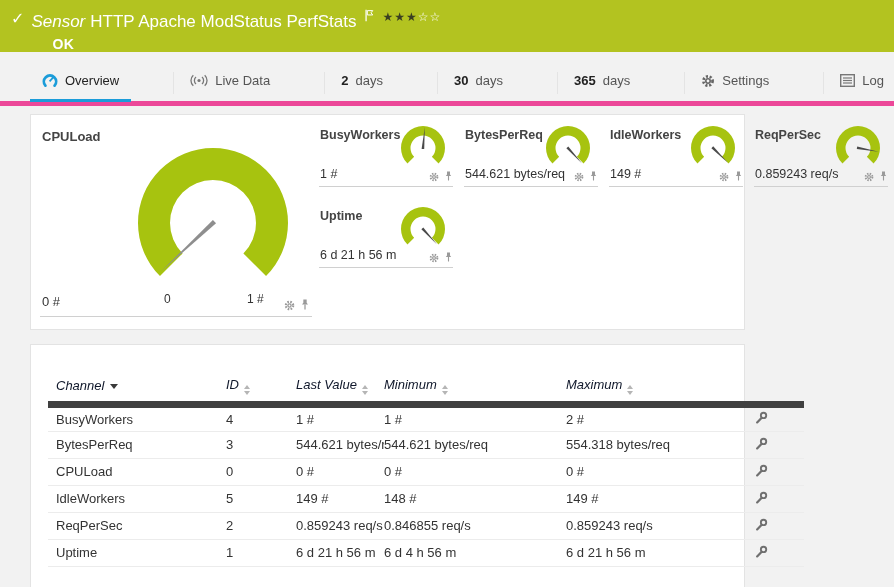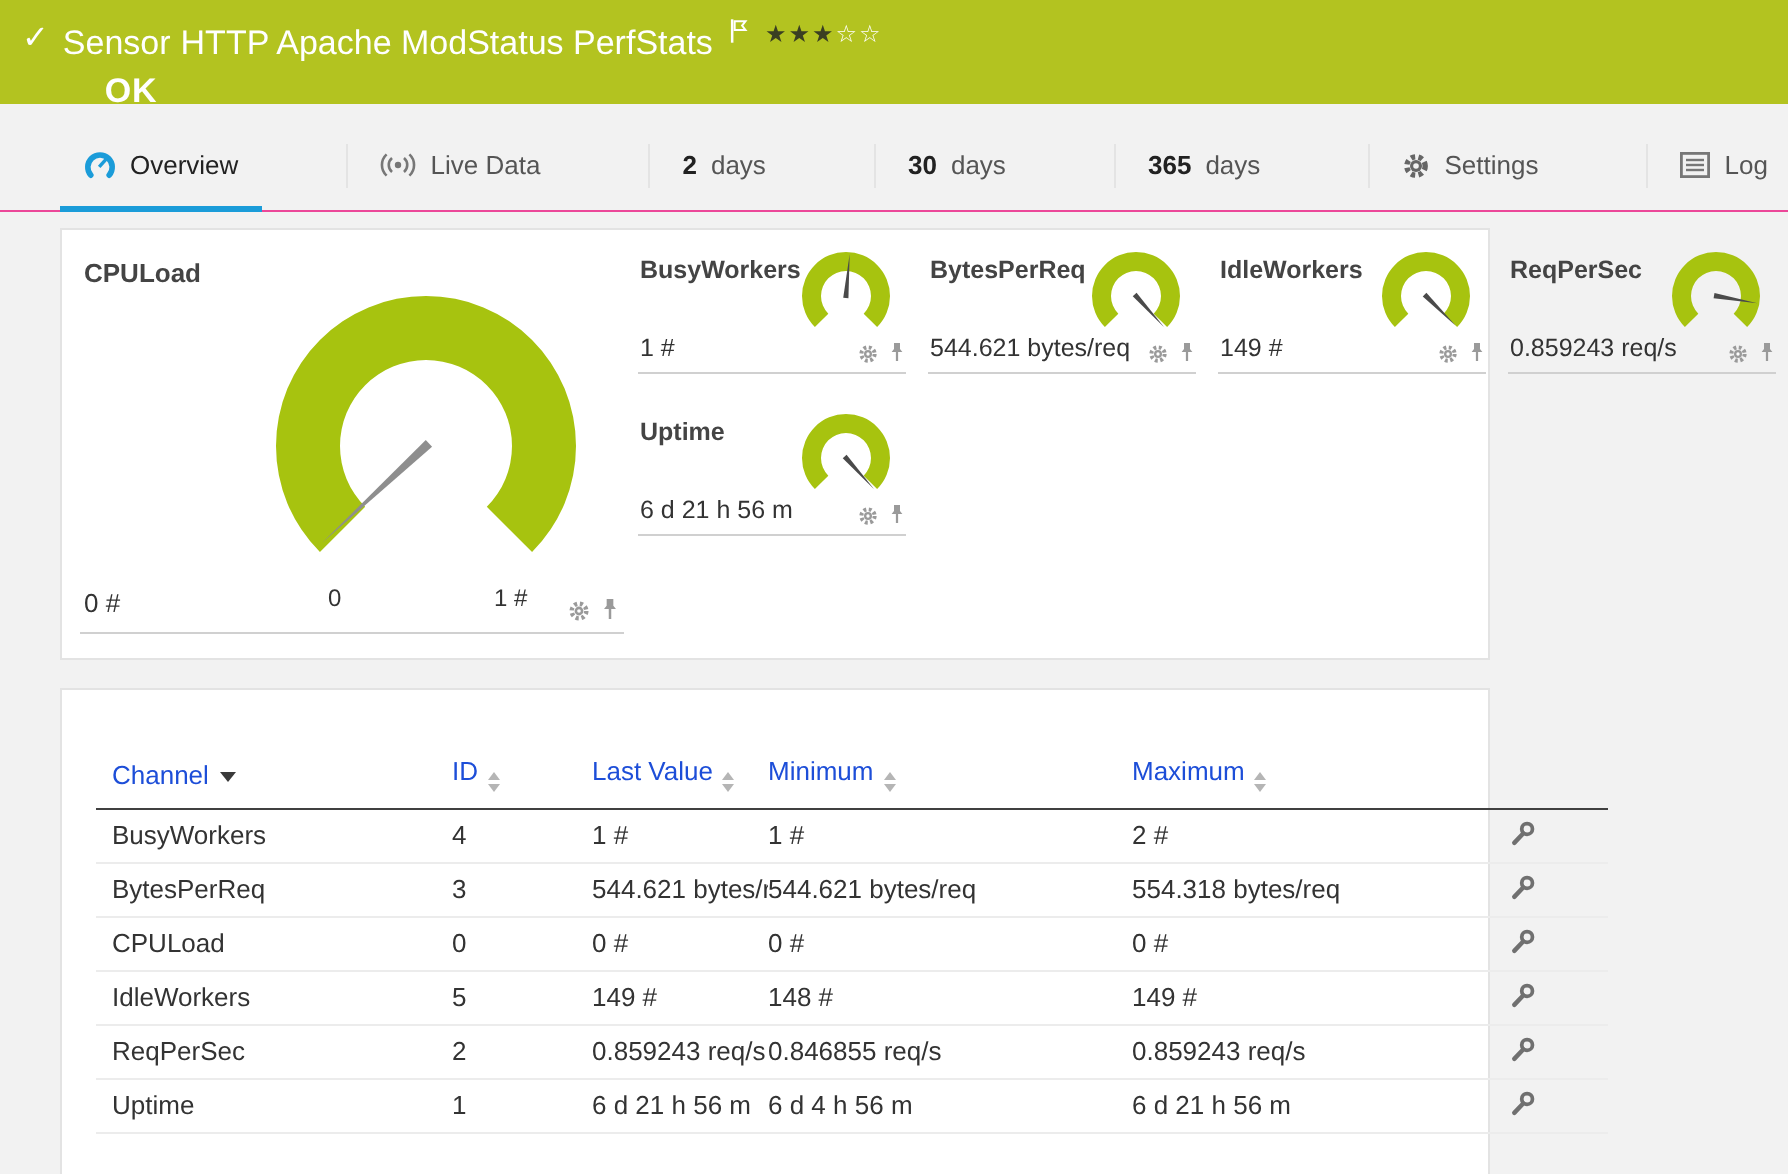--- a/index.html
+++ b/index.html
@@ -9,32 +9,32 @@
     font-size:13px; color:#333; background:#f2f2f2; overflow:hidden;
   }
   .page { position:relative; width:894px; height:587px; background:#f2f2f2; }
 
   
   .topbar { position:absolute; top:0; left:0; width:894px; height:52px;
     background:#b3c320; color:#fff; display:flex; }
   .check { font-size:16px; font-weight:bold; margin:9px 7px 0 11px; }
   .tb-main { padding-top:7px; }
   .title-line { font-size:17px; line-height:20px; white-space:nowrap; }
-  .title-line .type { margin-right:5px; }
+  .title-line .type { font-style:italic; margin-right:5px; }
   .flag-icon { margin-left:9px; vertical-align:5px; }
   .stars { font-family:"DejaVu Sans",sans-serif; font-size:12px; letter-spacing:1px;
     vertical-align:6px; margin-left:8px; }
   .stars .f { color:#3a3f22; }
   .stars .e { color:#fff; }
-  .status { font-size:17px; font-weight:bold; margin:4px 0 0 21px; letter-spacing:.4px; }
+  .status { font-size:14px; font-weight:bold; margin:4px 0 0 21px; letter-spacing:.4px; }
 
   
   .tabs { position:absolute; top:60px; left:0; width:894px; height:46px;
     display:flex; justify-content:space-between; align-items:stretch;
-    padding:0 8px 0 40px; border-bottom:1px solid #ec4899; background:#f2f2f2; }
+    padding:0 8px 0 40px; border-bottom:5px solid #ec4899; background:#f2f2f2; }
   .tab { position:relative; display:flex; align-items:center; gap:7px;
     color:#555; cursor:pointer; white-space:nowrap; padding:0 2px; }
   .tab + .tab::before { content:""; position:absolute; left:-15px; top:12px;
     width:1px; height:22px; background:#e4e4e4; }
   .tab.active { color:#222; }
   .tab.active::after { content:""; position:absolute; left:-10px; right:-10px;
     bottom:-1px; height:3px; background:#1b9cd9; }
   .tab .num { font-weight:bold; color:#222; }
   .ticon { display:inline-flex; align-items:center; }
 
@@ -68,21 +68,21 @@
   .s-cell .cell-icons { right:0; bottom:1px; }
   .arc { fill:#a7c30f; }
   .needle-big { fill:#8e8e8e; }
   .needle-sm  { fill:#4a4a4a; }
 
   
   table.chan { border-collapse:collapse; table-layout:fixed; width:756px;
     margin:26px 0 0 17px; }
   .chan th, .chan td { height:27px; vertical-align:middle; font-weight:normal;
     white-space:nowrap; overflow:hidden; }
-  .chan thead th { color:#1d4ed8; border-bottom:1px solid #404040; height:33px; }
+  .chan thead th { color:#0f172a; border-bottom:7px solid #404040; height:33px;font-style:italic; }
   .chan tbody td { border-bottom:1px solid #ececec; color:#333; }
   .c-l { text-align:left; padding-left:8px; }
   .c-r { text-align:left; padding-right:6px; }
   .c-c { text-align:center; }
   .sortcur { display:inline-block; margin-left:6px; width:0; height:0;
     border-left:4px solid transparent; border-right:4px solid transparent;
     border-top:5px solid #3a3a3a; vertical-align:1px; }
   .sorters { display:inline-flex; flex-direction:column; margin-left:5px;
     vertical-align:0; gap:2px; }
   .sorters i { display:block; width:0; height:0;

